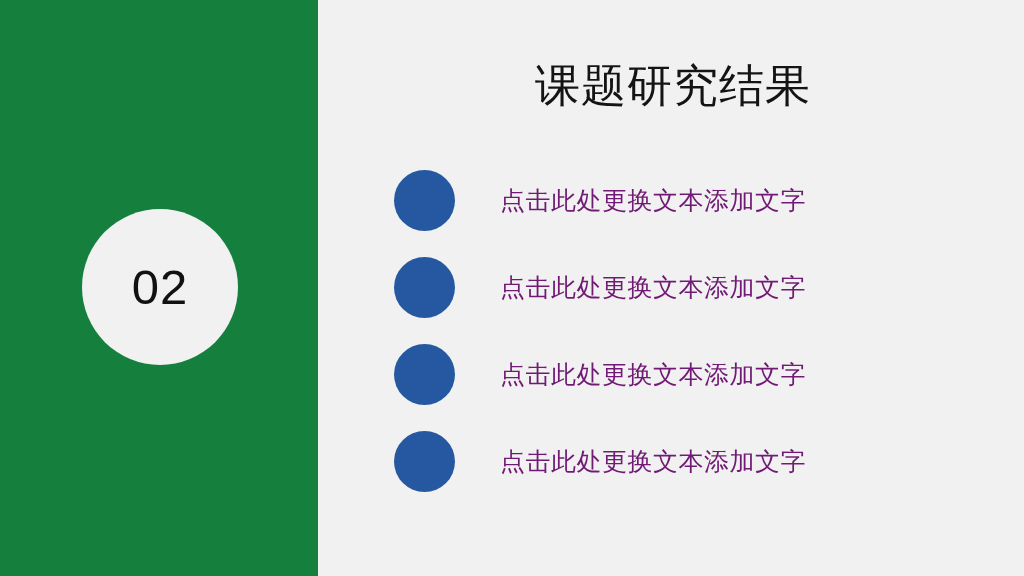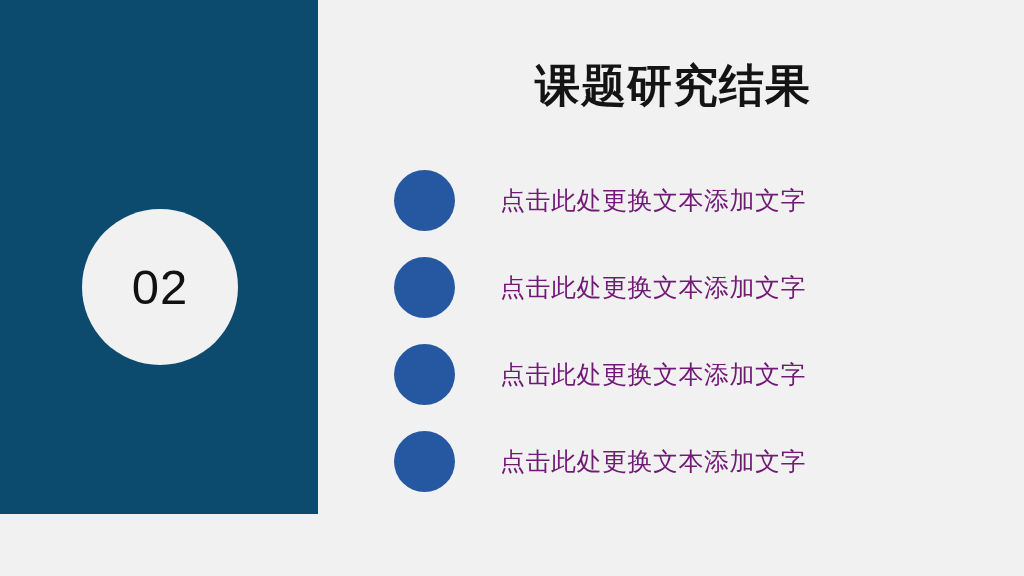--- a/index.html
+++ b/index.html
@@ -21,22 +21,22 @@
     background: #f1f1f1;
     overflow: hidden;
   }
 
   
   #left-panel {
     position: absolute;
     left: 0;
     top: 0;
     width: 318px;
-    height: 514px;
-    background: #0c4a6e;
+    height: 576px;
+    background: #15803d;
   }
 
   
   #section-badge {
     position: absolute;
     left: 82px;
     top: 209px;
     width: 156px;
     height: 156px;
     border-radius: 50%;
@@ -64,21 +64,21 @@
     height: 576px;
     background: #f1f1f1;
   }
 
   #slide-title {
     position: absolute;
     left: 217px;
     top: 60px;
     font-family: "DejaVu Sans", "Liberation Sans", sans-serif;
     font-size: 45px;
-    font-weight: 700;
+    font-weight: 400;
     color: #141414;
     letter-spacing: 1px;
     white-space: nowrap;
     line-height: 1.15;
   }
 
   
   #bullet-list {
     position: absolute;
     left: 76px;

